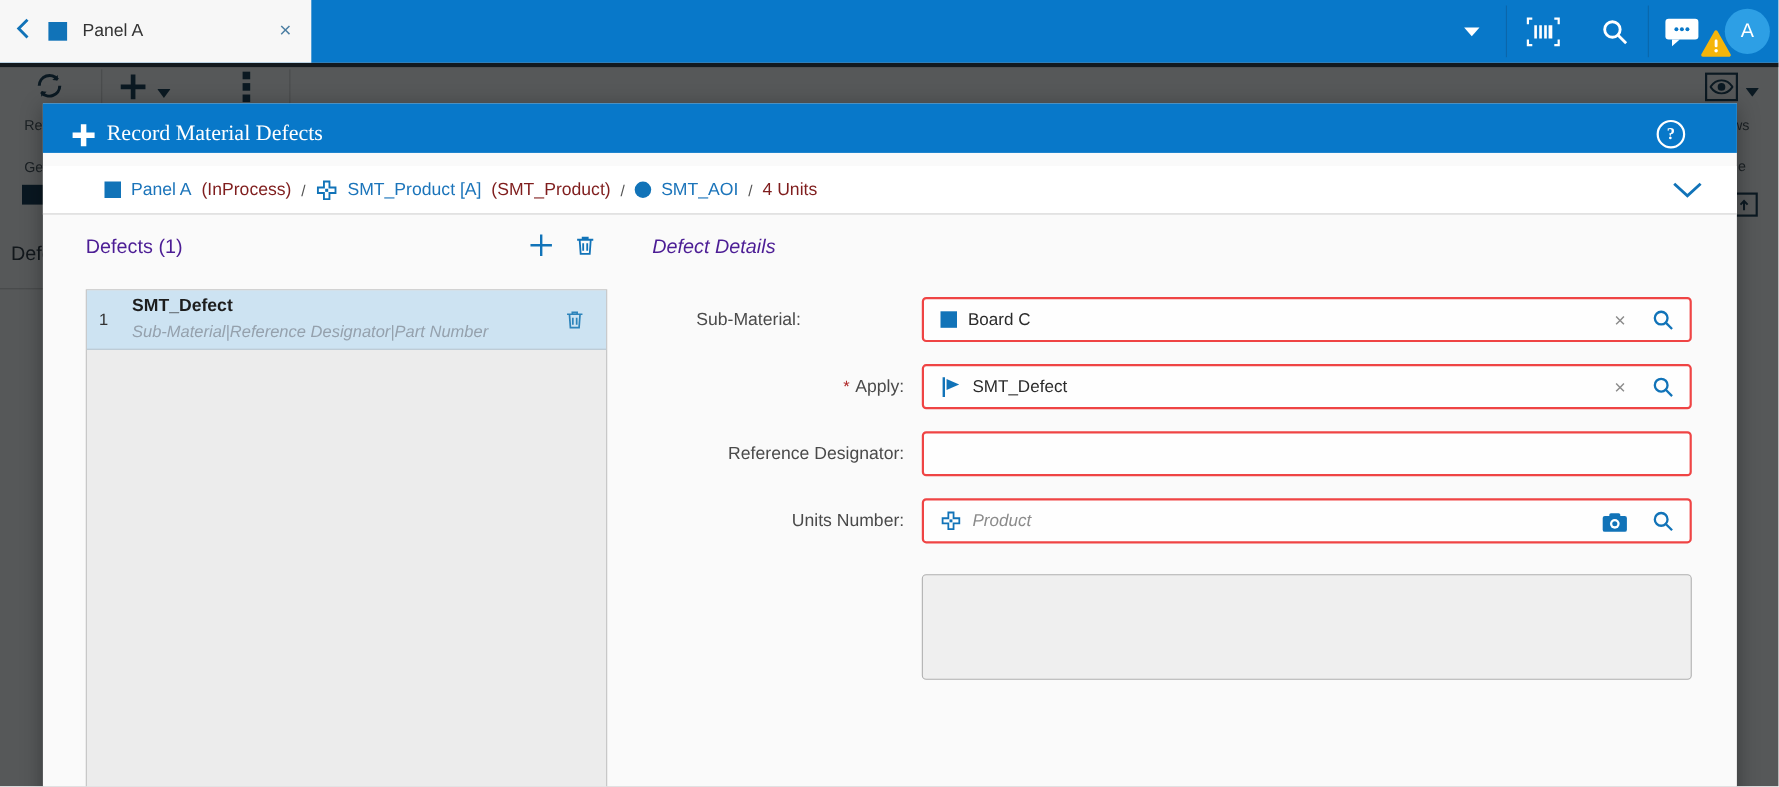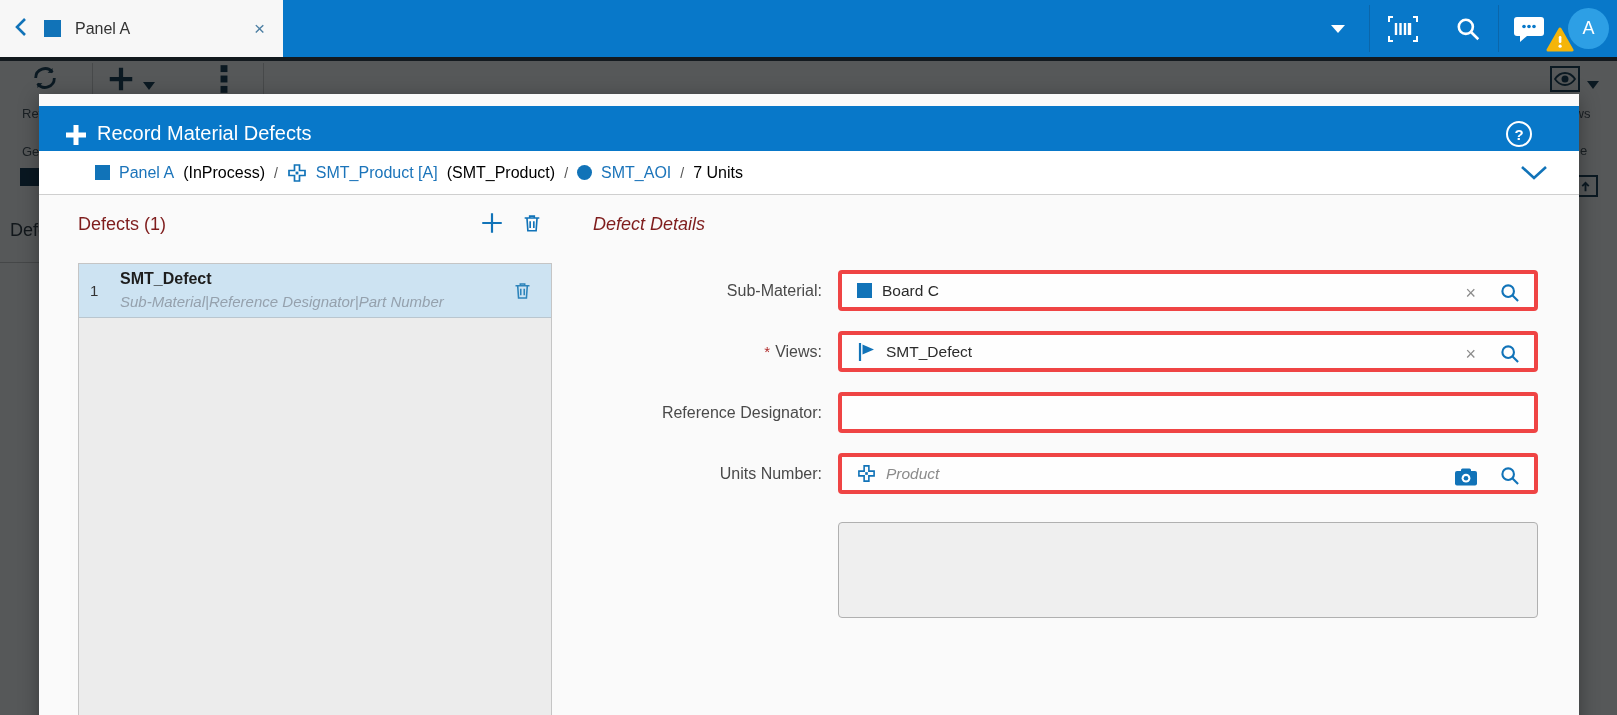--- a/index.html
+++ b/index.html
@@ -25,45 +25,45 @@
   .tab-title { font-size:16px; color:#333; margin-left:14px; }
   .tab-close { position:absolute; right:18px; font-size:19px; color:#4c7fa0; color:#4d7fa3; line-height:1; cursor:default; }
   .tb-ico { position:absolute; top:0; height:57px; display:flex; align-items:center; justify-content:center; color:#fff; }
   .tb-sep { position:absolute; top:5px; height:47px; width:1px; background:#0b66aa; }
   .caret-down { width:0; height:0; border-left:7px solid transparent; border-right:7px solid transparent; border-top:8px solid #ffffff; }
   .avatar { position:absolute; left:1568px; top:8px; width:41px; height:41px; border-radius:50%; background:#2d9fe5; color:#fff; font-size:18px; display:flex; align-items:center; justify-content:center; }
   .warn-badge { position:absolute; left:1546px; top:27px; width:28px; height:26px; }
 
   
   .modal { position:absolute; left:39px; top:94px; width:1540px; height:660px; background:#fafafa; z-index:10; box-shadow:0 4px 18px rgba(0,0,0,0.35); }
-  .modal-header { position:absolute; left:0; top:12px; width:100%; height:45px; background:#0878c9; color:#fff; }
+  .modal-header { position:absolute; left:0; top:0; width:100%; height:45px; background:#0878c9; color:#fff;font-family:Liberation Serif, serif; }
   .modal-title { position:absolute; left:58px; top:16px; font-size:20px; font-weight:400; color:#fff; }
   .help-btn { position:absolute; right:47px; top:15px; width:26px; height:26px; border:2px solid #fff; border-radius:50%; color:#fff; font-size:15px; font-weight:700; display:flex; align-items:center; justify-content:center; }
   .crumb-bar { position:absolute; left:0; top:57px; width:100%; height:44px; background:#ffffff; border-bottom:1px solid #cfcfcf; display:flex; align-items:center; padding-left:56px; font-size:16px; }
   .crumb-bar > * { margin-right:9px; }
   .crumb-link { color:#1b74ba; }
-  .crumb-dim { color:#000000; }
+  .crumb-dim { color:#7f1d1d; }
   .crumb-sep { color:#555; font-size:14px; }
   .sq-ico { width:15px; height:15px; background:#1173b8; display:inline-block; }
   .ci-ico { width:15px; height:15px; background:#1173b8; border-radius:50%; display:inline-block; }
   .crumb-collapse { position:absolute; right:22px; top:14px; }
 
-  .panel-h { position:absolute; font-size:18px; color:#7f1d1d; }
+  .panel-h { position:absolute; font-size:18px; color:#4c1d95; }
   .icon-btn { position:absolute; color:#1173b8; cursor:default; }
 
   .defect-list { position:absolute; left:39px; top:169px; width:474px; height:491px; background:#ececec; border:1px solid #c5c5c5; }
   .defect-item { position:relative; width:100%; height:54px; background:#cde3f2; border-bottom:1px solid #b9c6cf; }
   .di-index { position:absolute; left:11px; top:18px; font-size:15px; color:#333; }
   .di-title { position:absolute; left:41px; top:6px; font-size:16px; font-weight:700; color:#1d1d1d; }
   .di-sub { position:absolute; left:41px; top:29px; font-size:15px; font-style:italic; color:#95a1ad; white-space:nowrap; }
   .di-trash { position:absolute; right:18px; top:16px; color:#2d84bb; }
 
   .field-label { position:absolute; left:500px; width:283px; height:41px; line-height:41px; text-align:right; font-size:16px; color:#4a4a4a; white-space:nowrap; }
   .req { color:#b02a2a; margin-right:5px; font-size:15px; }
-  .input-box { position:absolute; left:799px; width:700px; height:41px; background:#fefefe; border:4px solid #ef4444; border-radius:4px; display:flex; align-items:center; padding-left:15px; }
+  .input-box { position:absolute; left:799px; width:700px; height:41px; background:#fefefe; border:2px solid #ef4444; border-radius:4px; display:flex; align-items:center; padding-left:15px; }
   .ib-val { font-size:15.5px; color:#2b2b2b; margin-left:10px; }
   .ib-ph { font-size:15.5px; font-style:italic; color:#8b8b8b; margin-left:10px; }
   .ib-clear { position:absolute; right:58px; top:0; height:39px; display:flex; align-items:center; font-size:18px; color:#8c8c8c; }
   .ib-search { position:absolute; right:13px; top:8px; color:#1173b8; }
   .ib-cam { position:absolute; right:56px; top:11px; color:#1173b8; }
   .ib-input { border:none; outline:none; background:transparent; font-size:15.5px; width:90%; font-family:"Liberation Sans",sans-serif; }
   .remark-ta { position:absolute; left:799px; top:428px; width:700px; height:96px; background:#efefef; border:1px solid #b0b0b0; border-radius:4px; resize:none; font-family:"Liberation Sans",sans-serif; font-size:15px; padding:8px 12px; }
   .apply-btn { position:absolute; left:799px; top:551px; width:125px; height:44px; background:transparent; border:1px solid #a5c8e6; border-radius:4px; color:#9ac0e2; font-size:18px; font-family:"Liberation Sans",sans-serif; }
 </style>
 </head>
@@ -204,21 +204,21 @@
           <path d="M7.5 2h5v5.5H18v5h-5.5V18h-5v-5.5H2v-5h5.5z"></path>
             <rect x="8.6" y="8.6" width="2.8" height="2.8" fill="#1173b8" stroke="none"></rect>
         </svg>
       </span>
       <span class="crumb-link">SMT_Product [A]</span>
       <span class="crumb-dim">(SMT_Product)</span>
       <span class="crumb-sep">/</span>
       <span class="ci-ico"></span>
       <span class="crumb-link">SMT_AOI</span>
       <span class="crumb-sep">/</span>
-      <span class="crumb-dim">7 Units</span>
+      <span class="crumb-dim">4 Units</span>
       <span class="crumb-collapse">
         <svg width="28" height="15" viewBox="0 0 28 15" fill="none" stroke="#1173b8" stroke-width="2.6">
             <path d="M2 2l12 11L26 2"></path>
           </svg>
       </span>
     </div>
 
     <div class="panel-h" style="left:39px; top:120px;">Defects (1)</div>
     <div class="icon-btn" style="left:440px; top:116px;">
       <svg width="26" height="26" viewBox="0 0 24 24" fill="none" stroke="currentColor" stroke-width="2">
@@ -239,34 +239,34 @@
         <span class="di-trash">
           <svg width="21" height="21" viewBox="0 0 24 24" fill="none" stroke="currentColor" stroke-width="1.8">
             <path d="M4 6.5h16M9.5 6.5V4.5h5v2M6.5 6.5l1 14h9l1-14M10 10v7.5M14 10v7.5"></path>
           </svg>
         </span>
       </div>
     </div>
 
     <div class="panel-h" style="left:554px; top:120px;font-style:italic;">Defect Details</div>
 
-    <div class="field-label" style="top:176px;"><span>Sub-Material:</span></div>
+    <div class="field-label" style="top:176px;text-align:center;"><span>Sub-Material:</span></div>
     <div class="input-box" style="top:176px;">
       <span class="sq-ico"></span>
       <span class="ib-val">Board C</span>
       <span class="ib-clear">×</span>
       <span class="ib-search">
         <svg width="22" height="22" viewBox="0 0 24 24" fill="none" stroke="currentColor" stroke-width="2.3">
             <circle cx="10" cy="10" r="6.3"></circle>
             <path d="M14.8 14.8l6 6"></path>
           </svg>
       </span>
     </div>
 
-    <div class="field-label" style="top:237px;"><span class="req">*</span><span>Views:</span></div>
+    <div class="field-label" style="top:237px;"><span class="req">*</span><span>Apply:</span></div>
     <div class="input-box" style="top:237px;">
       <span style="display:inline-flex;">
         <svg width="19" height="20" viewBox="0 0 19 20">
             <path d="M3 1v18" stroke="#1173b8" stroke-width="2.2"></path>
             <path d="M5.5 2.5 17 7.5 5.5 12.5z" fill="#1173b8"></path>
           </svg>
       </span>
       <span class="ib-val">SMT_Defect</span>
       <span class="ib-clear">×</span>
       <span class="ib-search">

